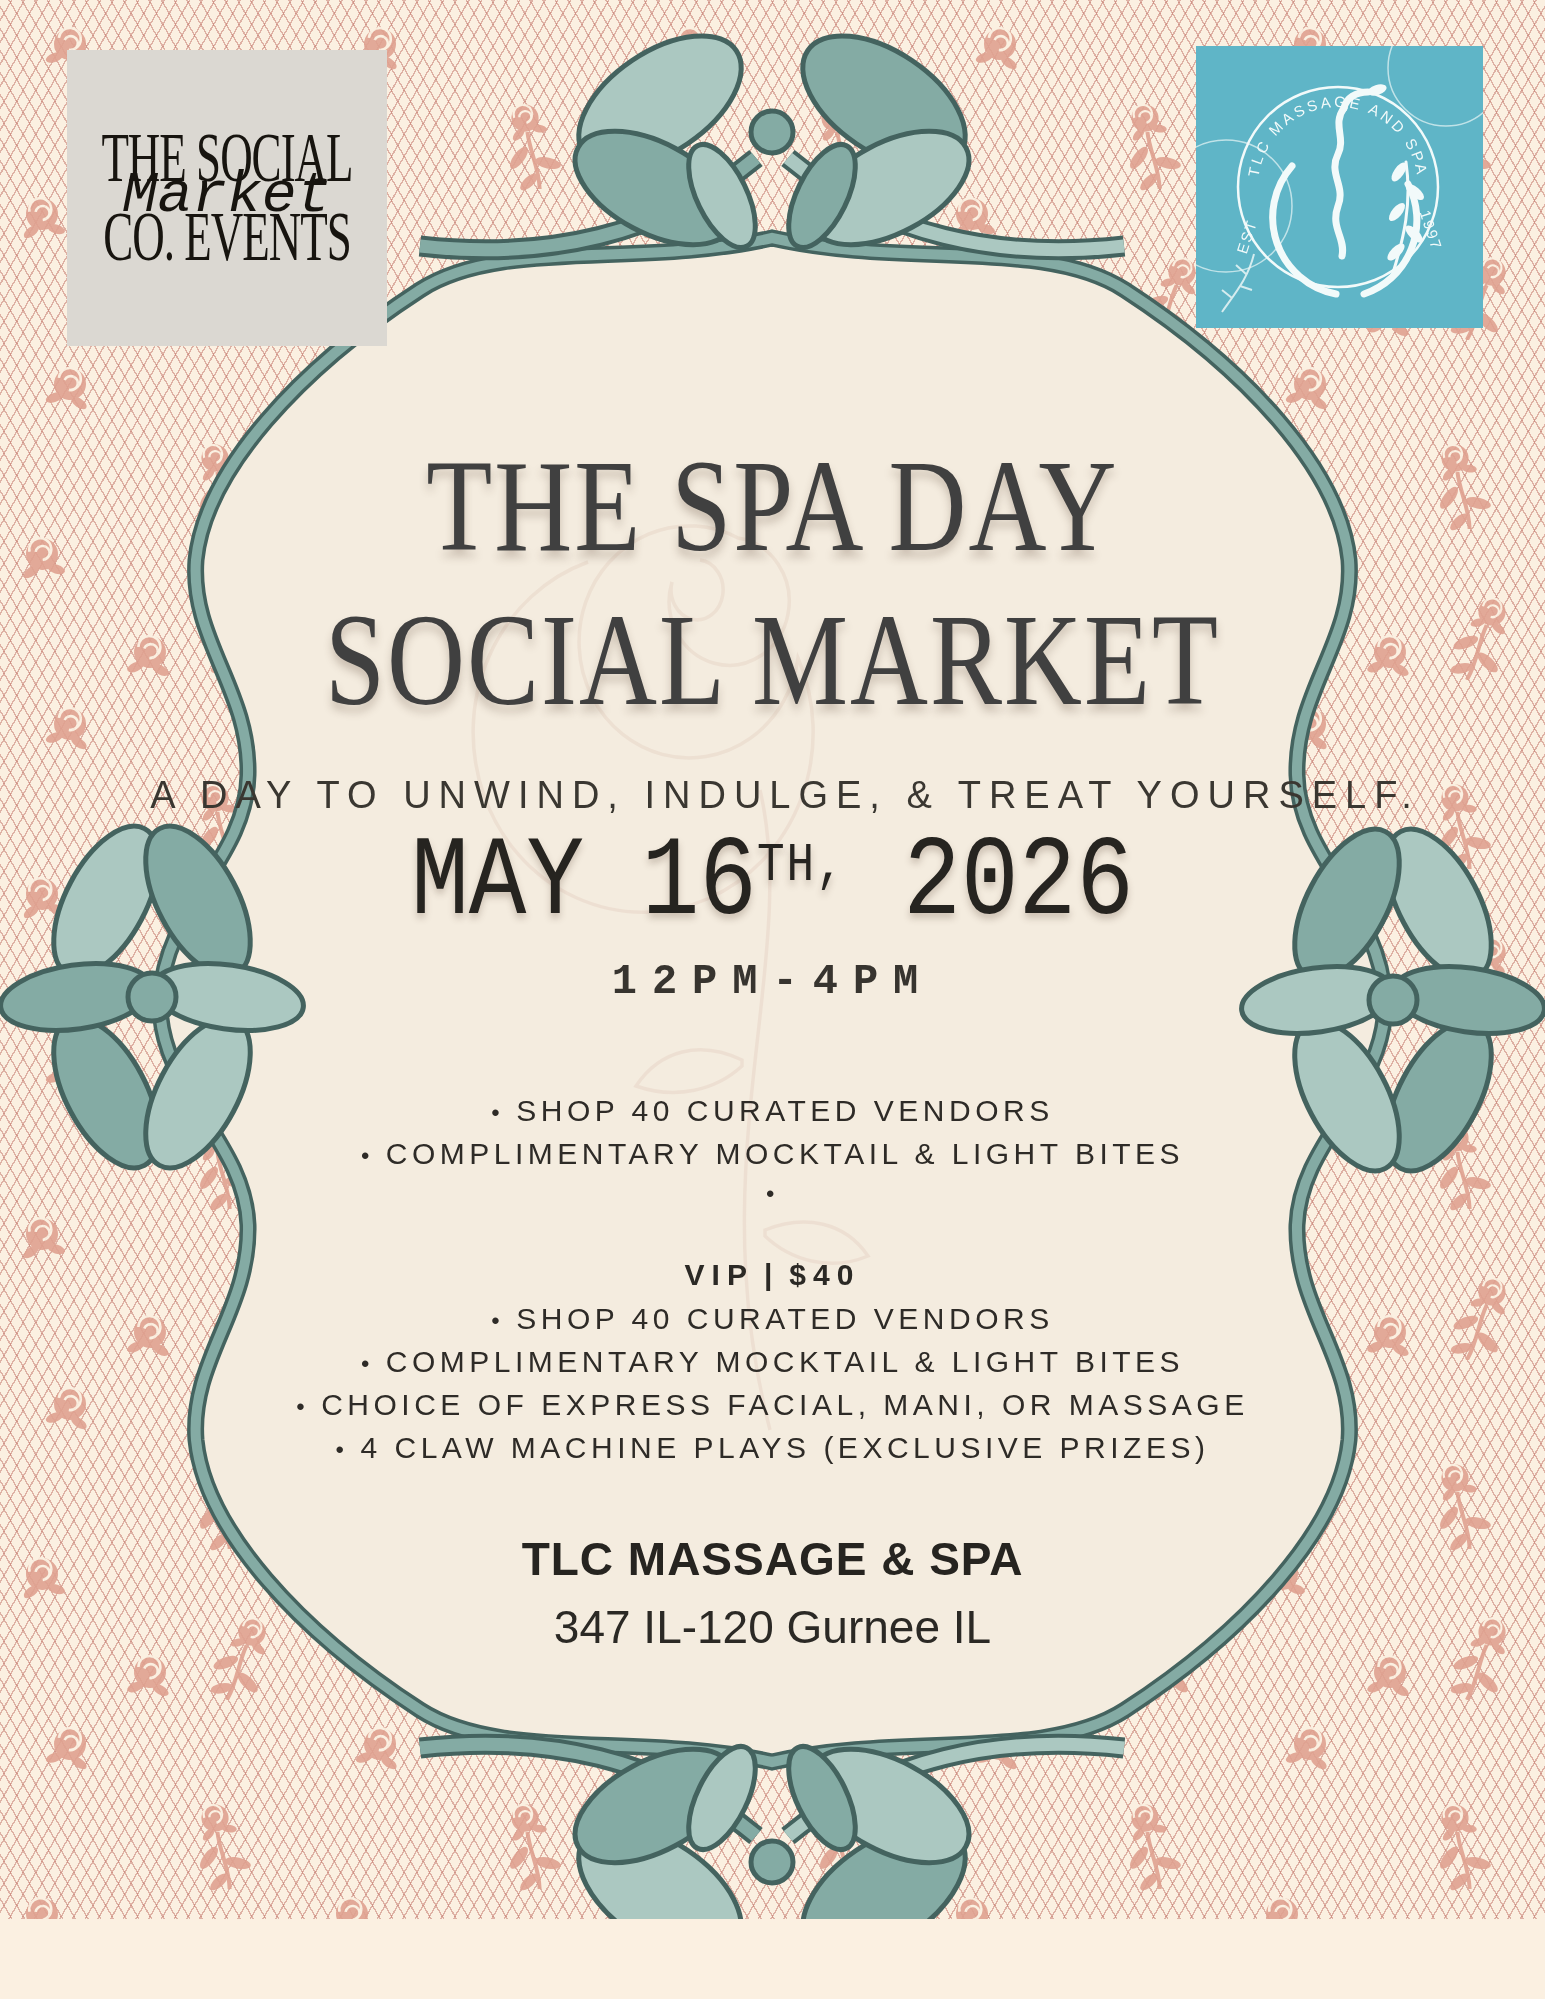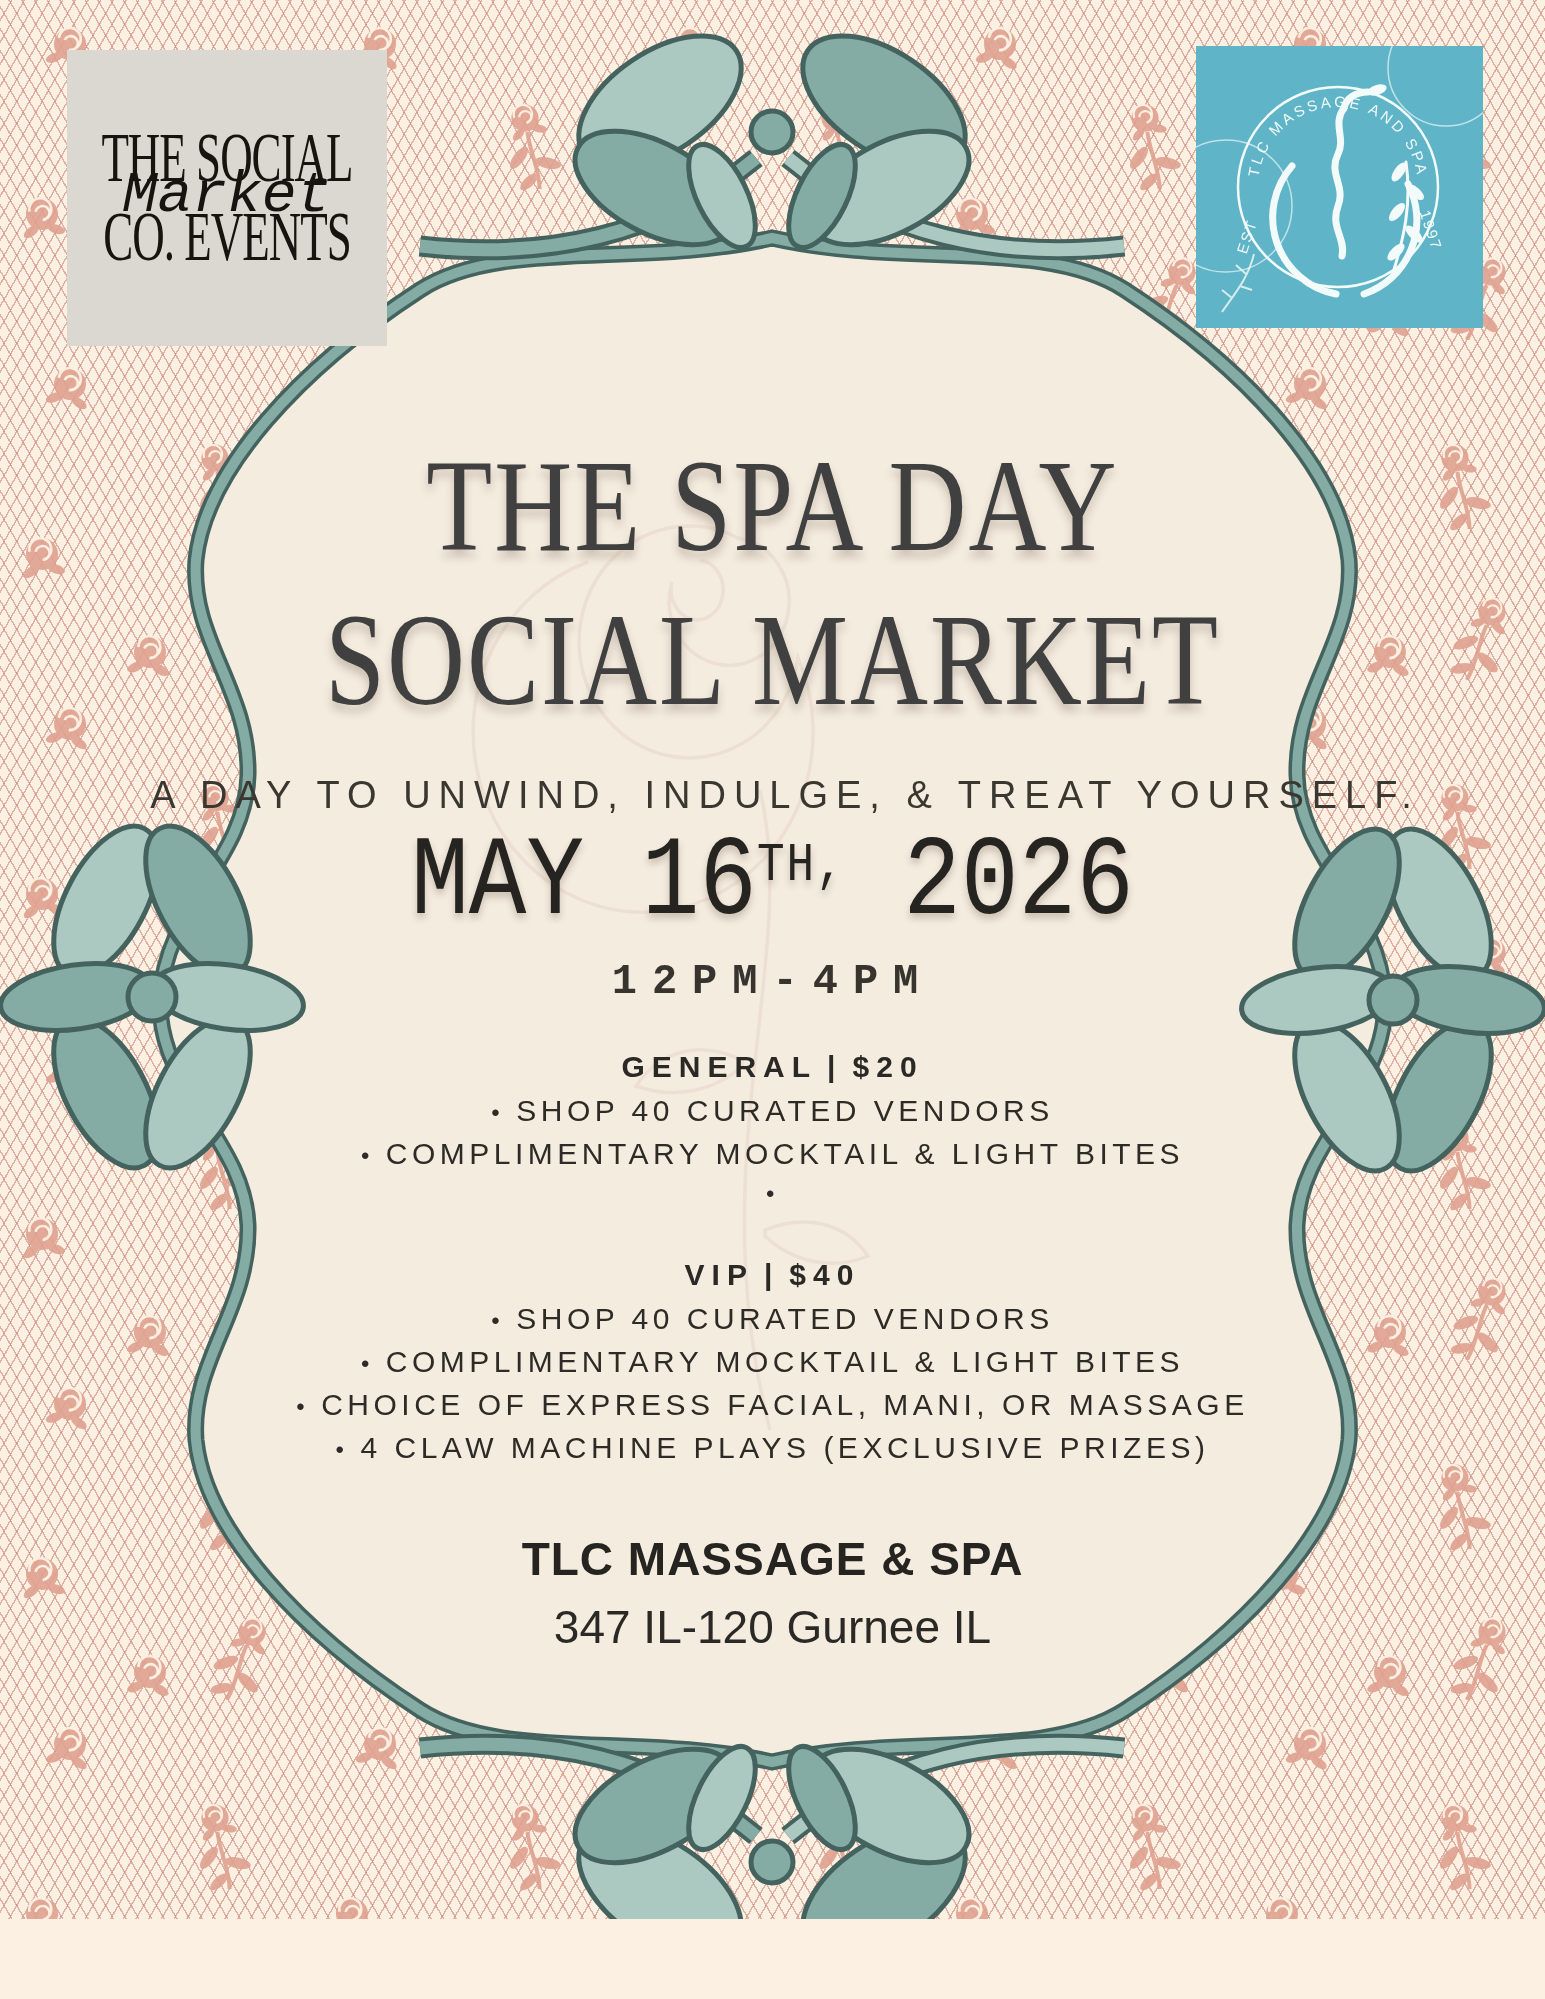--- a/index.html
+++ b/index.html
@@ -249,23 +249,20 @@
   </div>
 
   <div class="tb tagline">A DAY TO UNWIND, INDULGE, &amp; TREAT YOURSELF.</div>
 
   <div class="tb dateline">
     <span class="stretch"><span>MAY 16</span><sup>TH,</sup>&nbsp;<span>2026</span></span>
   </div>
 
   <div class="tb time">12PM-4PM</div>
 
-  <div class="tb tier-head head-general">
-    <span>GENERAL</span><span class="sep">|</span><span>$20</span>
-  </div>
   <div class="tb perks perks1">
     <div class="perk">
         <span class="dot">•</span>
         <span>SHOP 40 CURATED VENDORS</span>
       </div>
     <div class="perk">
         <span class="dot">•</span>
         <span>COMPLIMENTARY MOCKTAIL &amp; LIGHT BITES</span>
       </div>
     <div class="perk">

